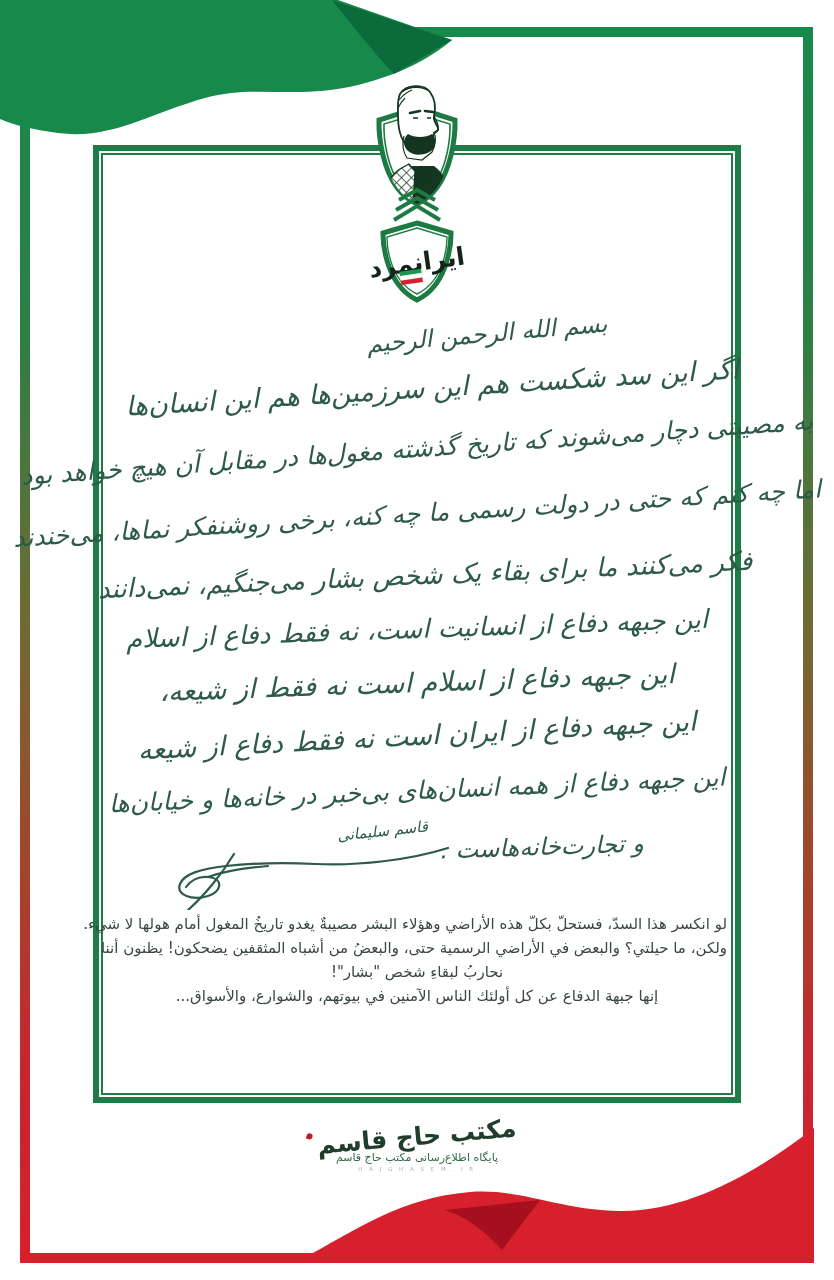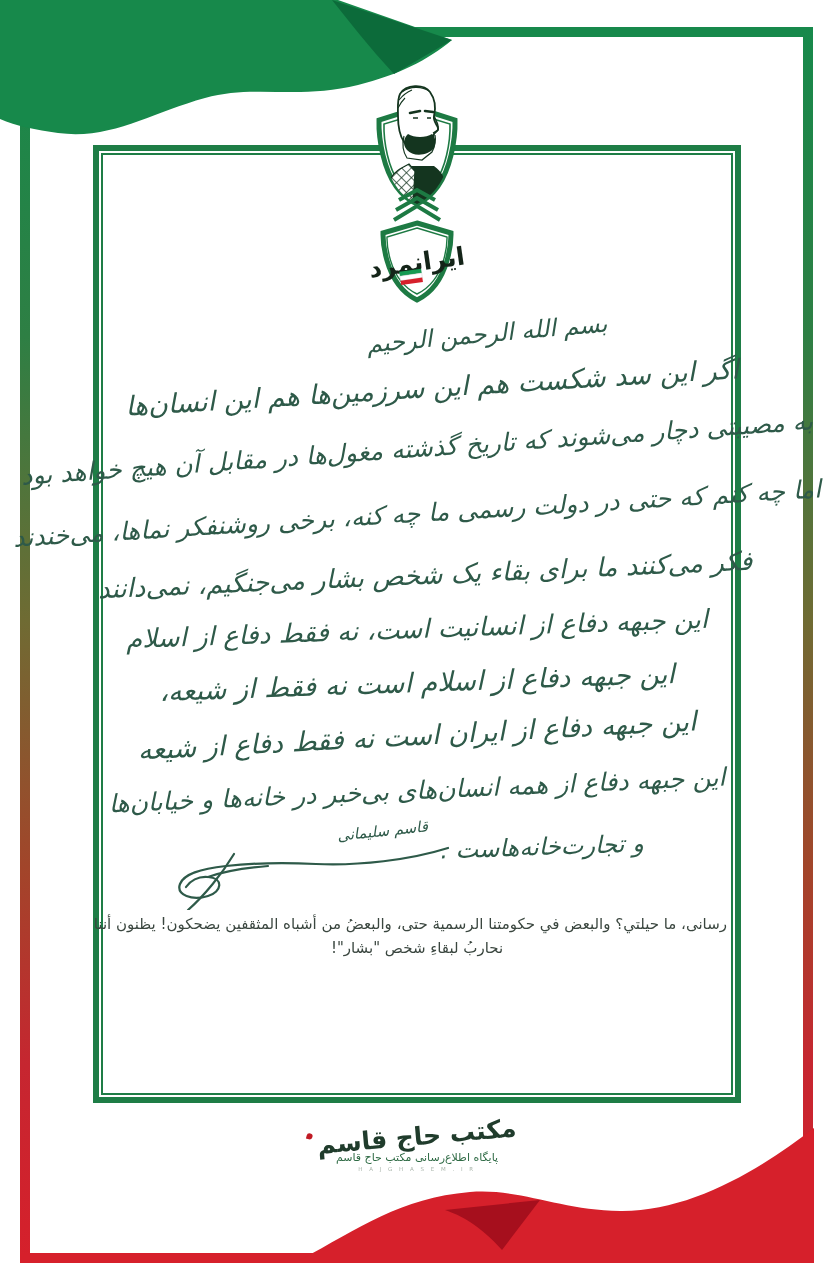--- a/index.html
+++ b/index.html
@@ -138,22 +138,24 @@
   <svg class="signature" viewBox="0 0 312 102">
     <text x="235" y="28" text-anchor="middle" font-size="15" font-style="italic" fill="#2e5a49" direction="rtl" transform="rotate(-6 235 28)">قاسم سلیمانی</text>
     <g fill="none" stroke="#2e5a49" stroke-width="2.2" stroke-linecap="round">
       <path d="M300,40 C262,52 210,58 168,56 C126,54 96,56 78,58 C52,61 36,66 32,76 C28,87 44,93 60,88 C74,84 76,70 60,69 C50,68 42,73 38,79"></path>
       <path d="M86,46 C74,66 56,88 40,102"></path>
       <path d="M60,69 C74,64 96,60 120,58"></path>
     </g>
   </svg>
 
   <div class="translation">
-    <div class="tl">رسانی، ما حيلتي؟ والبعض في حكومتنا الرسمية حتى، والبعضُ من أشباه المثقفين يضحكون! يظنون أننا</div>
+    <div class="tl">لو انكسر هذا السدّ، فستحلّ بكلّ هذه الأراضي وهؤلاء البشر مصيبةٌ يغدو تاريخُ المغول أمام هولها لا شيء.</div>
+    <div class="tl">ولكن، ما حيلتي؟ والبعض في الأراضي الرسمية حتى، والبعضُ من أشباه المثقفين يضحكون! يظنون أننا</div>
     <div class="tl">نحاربُ لبقاءِ شخص "بشار"!</div>
+    <div class="tl">إنها جبهة الدفاع عن كل أولئك الناس الآمنين في بيوتهم، والشوارع، والأسواق...</div>
   </div>
 
   <div class="stamp">
     <div class="stamp-callig">
       <span class="tulip"></span>
       <span>مکتب حاج قاسم</span>
     </div>
     <div class="stamp-tagline">
       <span>پایگاه اطلاع‌رسانی مکتب حاج قاسم</span>
     </div>

